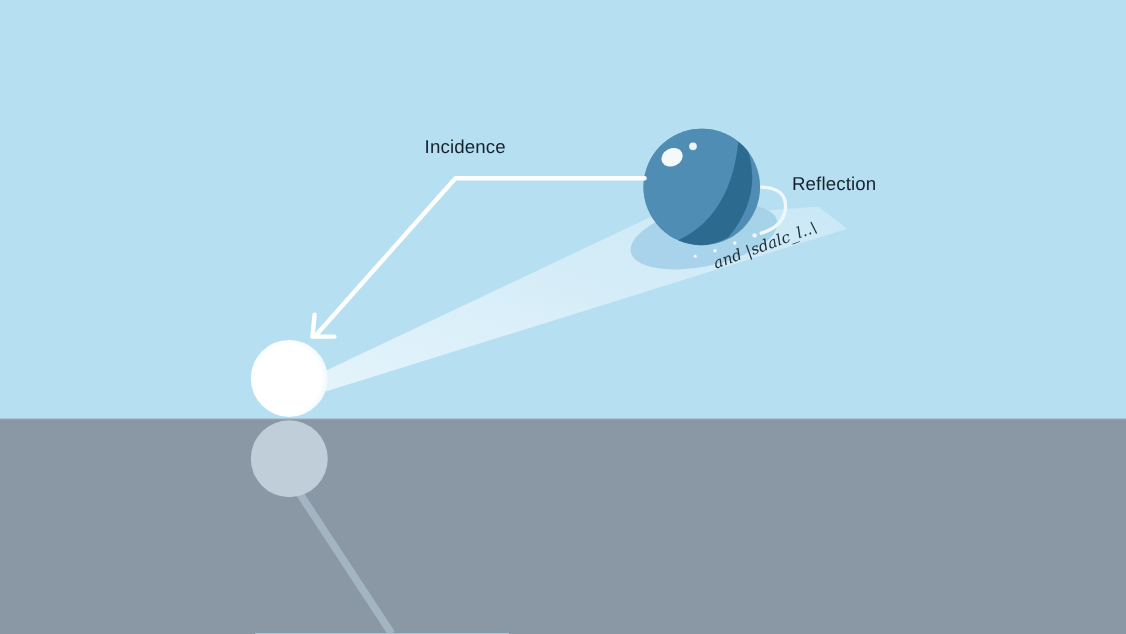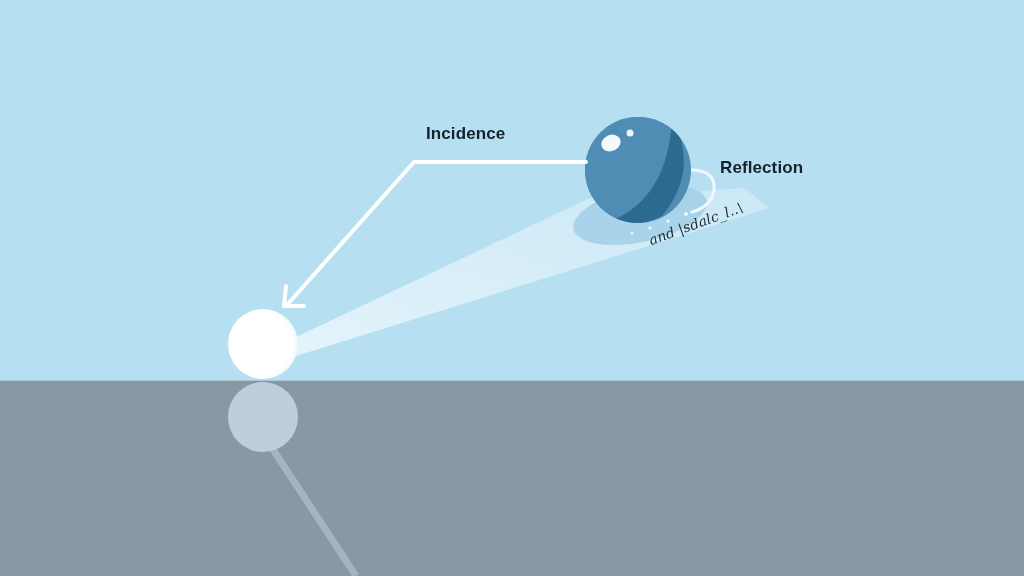--- a/index.html
+++ b/index.html
@@ -2,22 +2,22 @@
 <html><head>
 <meta charset="utf-8">
 <style>
   html, body { margin: 0; padding: 0; }
   body { width: 1024px; height: 576px; overflow: hidden; position: relative; font-family: "Liberation Sans", "DejaVu Sans", sans-serif; background: #b6dff1; }
   .sky { position: absolute; left: 0; top: 0; width: 1024px; height: 381px; background: #b6dff1; }
   .floor { position: absolute; left: 0; top: 381px; width: 1024px; height: 195px; background: #8a97a4; }
   .horizon { position: absolute; left: 0; top: 380px; width: 1024px; height: 1px; background: #a9c4d4; }
   svg.scene { position: absolute; left: 0; top: 0; }
   .label { position: absolute; color: #16222b; font-size: 17px; letter-spacing: 0.1px; white-space: nowrap; }
-  .label.incidence { left: 426px; top: 124px; font-weight: bold; }
-  .label.reflection { left: 720px; top: 158px; font-weight: bold; }
+  .label.incidence { left: 386px; top: 124px; }
+  .label.reflection { left: 720px; top: 158px; }
   .label.scribble { left: 652px; top: 232px; font-size: 14px; color: #1b2a36; transform: rotate(-20deg); transform-origin: left bottom; font-family: "DejaVu Serif", serif; font-style: italic; }
 </style>
 </head>
 <body>
 
 <div class="sky"></div>
 <div class="floor"></div>
 <div class="horizon"></div>
 
 <svg class="scene" width="1024" height="576" viewBox="0 0 1024 576">

